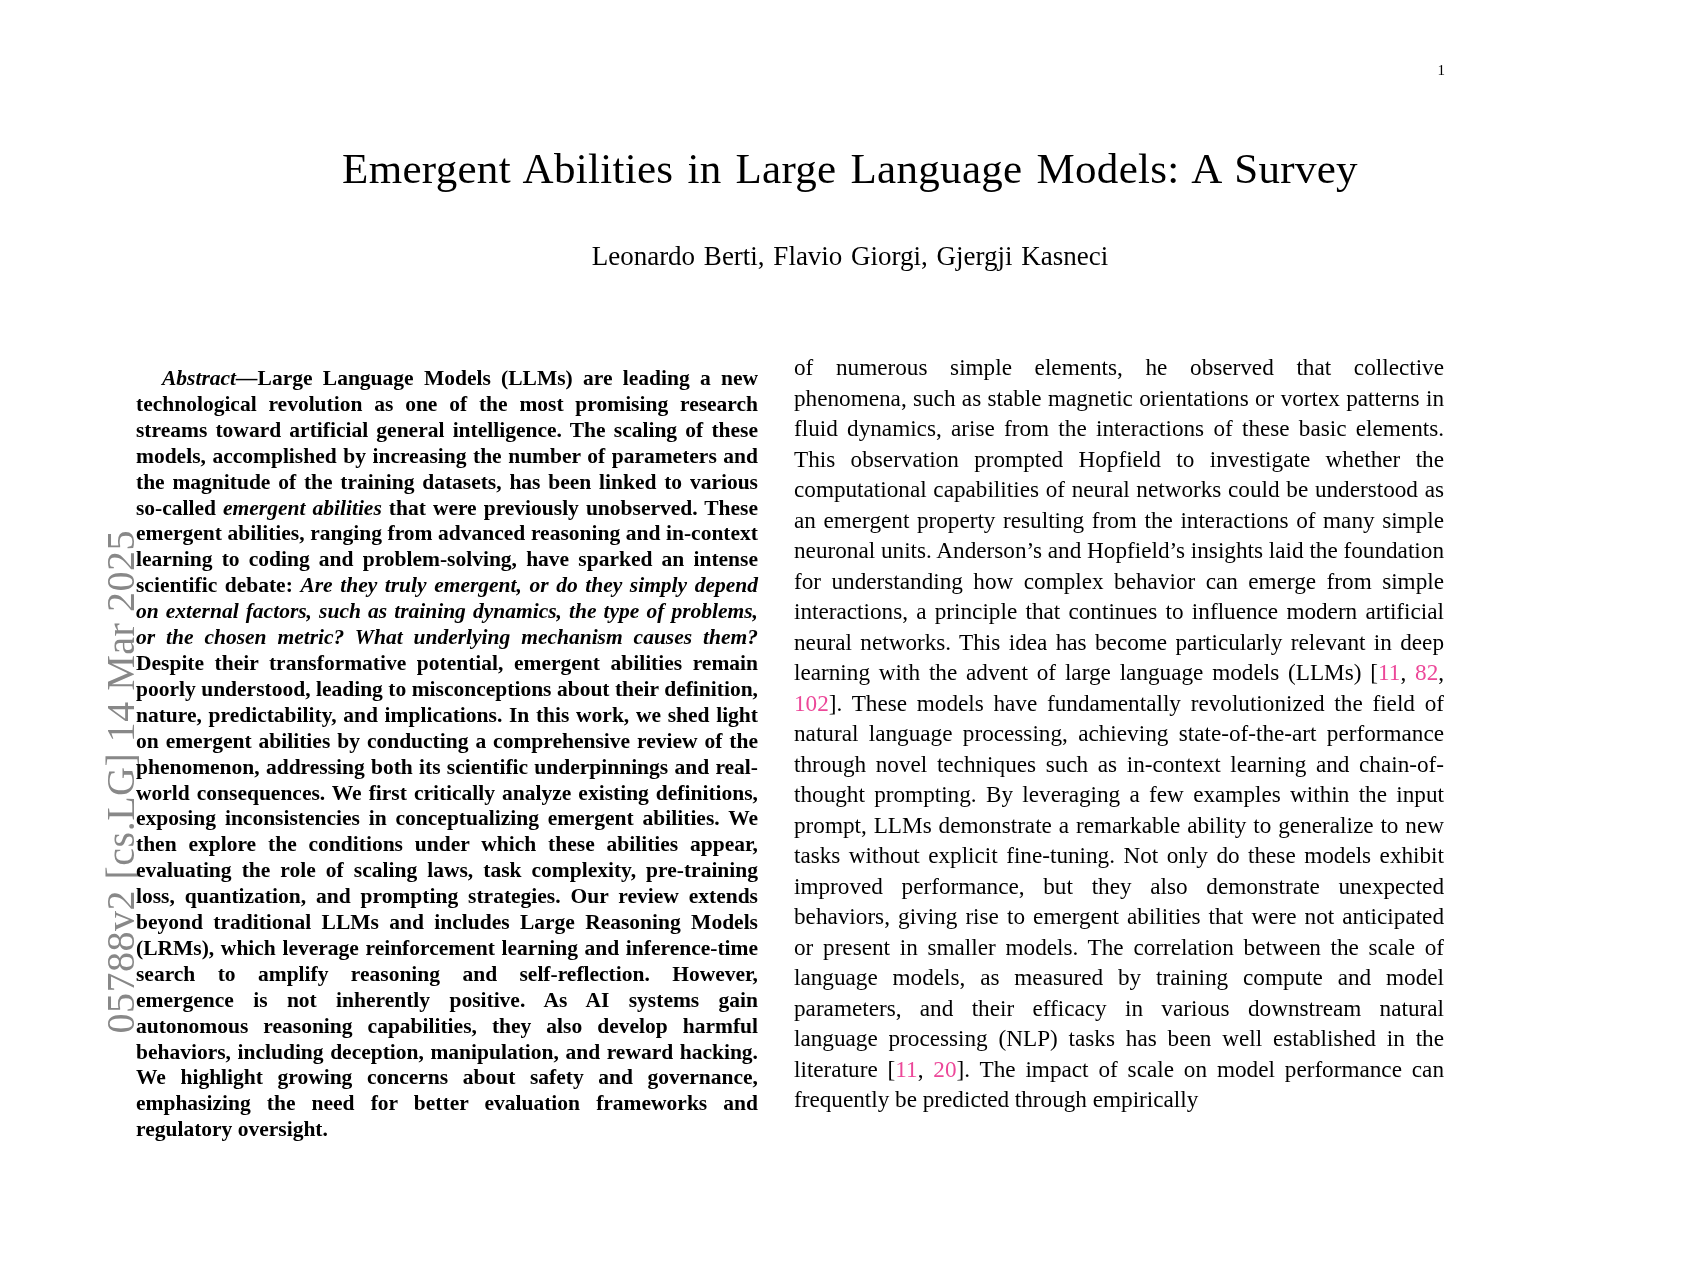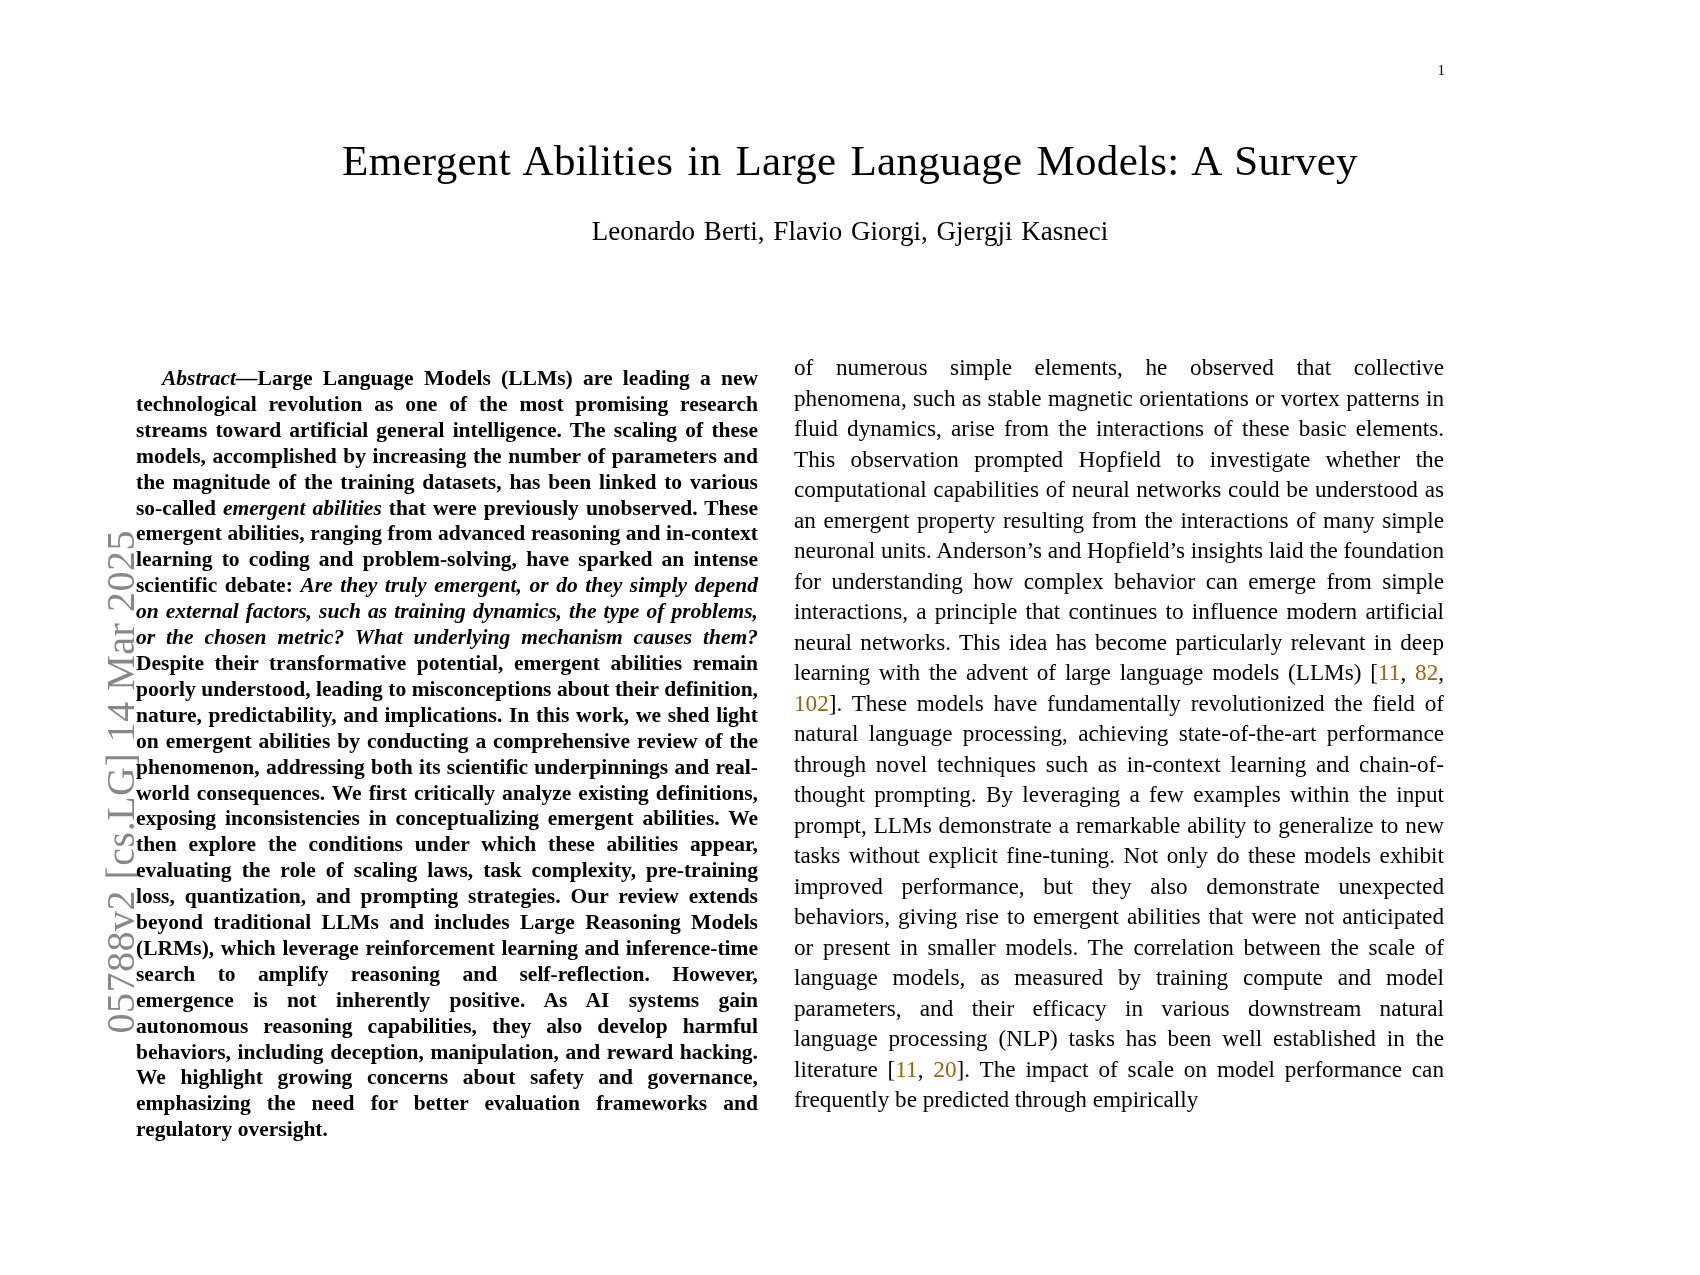--- a/index.html
+++ b/index.html
@@ -46,33 +46,33 @@
     top: 62px;
     font-size: 15px;
     color: #000;
   }
 
   
   .title-block {
     position: absolute;
     left: 130px;
     right: 130px;
-    top: 136px;
+    top: 144px;
     text-align: center;
   }
   .paper-title {
     font-size: 43px;
     font-weight: normal;
     letter-spacing: 0.3px;
     line-height: 1.18;
     margin: 0;
     word-spacing: 3px;
   }
   .paper-authors {
-    margin-top: 29px;
+    margin-top: 46px;
     font-size: 27px;
     word-spacing: 2px;
   }
 
   
   .columns {
     position: absolute;
     left: 122px;
     top: 352px;
     width: 1340px;
@@ -112,21 +112,21 @@
 
   .body-col p {
     margin: 0;
     font-size: 23.2px;
     line-height: 30.5px;
     text-align: justify;
     text-align-last: left;
     font-weight: normal;
   }
   .cite {
-    color: #a16207;
+    color: #ec4899;
   }
 </style>
 </head>
 <body>
 
 <div class="page">
 
   <div class="arxiv-stamp">05788v2  [cs.LG]  14 Mar 2025</div>
 
   <div class="page-number">1</div>

